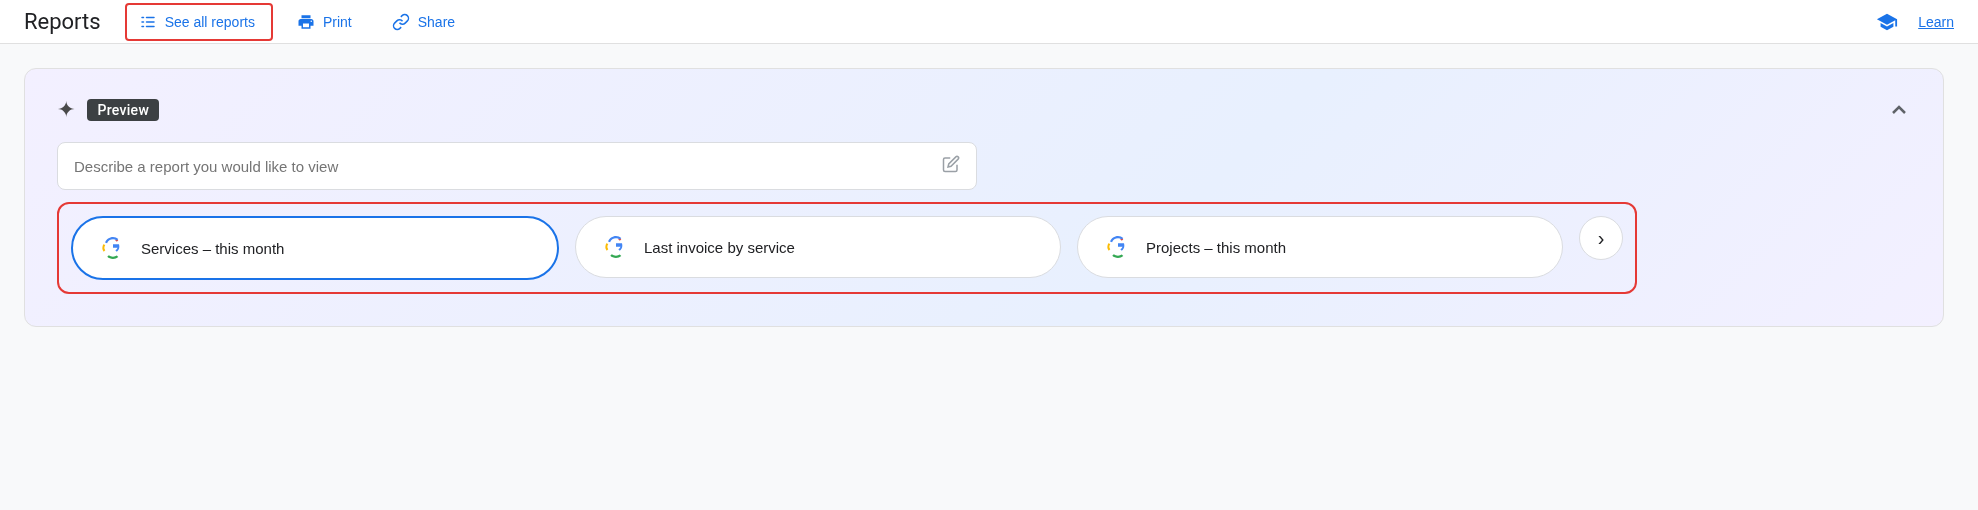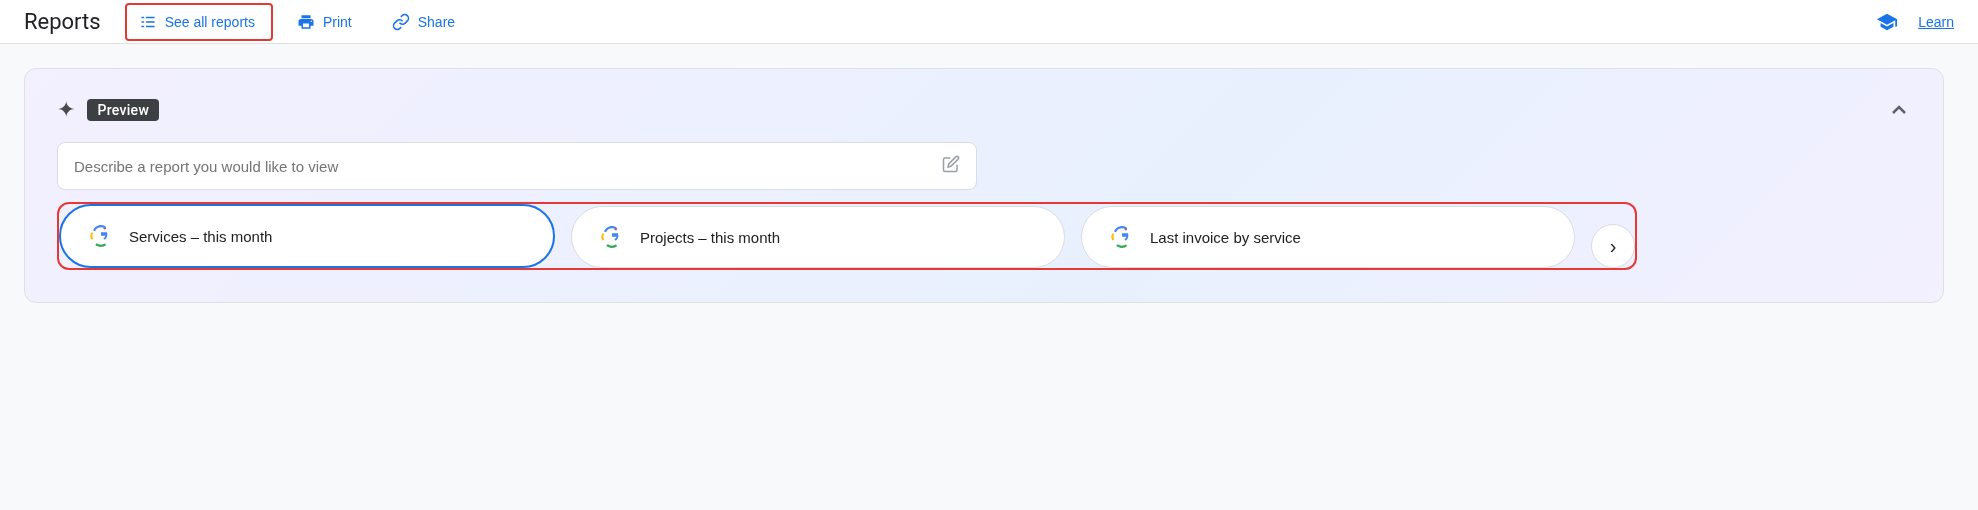--- a/index.html
+++ b/index.html
@@ -124,23 +124,24 @@
       background: transparent;
     }
     .search-bar-icon {
       color: #9aa0a6;
       font-size: 18px;
       margin-left: 8px;
     }
     .quick-reports-row {
       display: flex;
       gap: 16px;
-      align-items: flex-end;
+      align-items: flex-start;
       border: 2px solid #e53935;
       border-radius: 12px;
+      padding: 12px;
       max-width: 1580px;
     }
     .report-chip {
       display: flex;
       align-items: center;
       gap: 12px;
       background: #fff;
       border: 1.5px solid #dadce0;
       border-radius: 50px;
       padding: 14px 24px;
@@ -264,32 +265,32 @@
       </button>
 
       <button class="report-chip">
         <svg class="gcloud-icon" viewBox="0 0 48 48" xmlns="http://www.w3.org/2000/svg">
           <path d="M29.7 14.6l2.2-2.2c-.9-1-2-1.9-3.2-2.5l-1.3 2.8c.9.5 1.7 1.2 2.3 1.9z" fill="#ea4335"></path>
           <path d="M24 11c2.1 0 4.1.7 5.7 1.8l2.2-2.2C29.8 8.6 27 7.5 24 7.5c-5.4 0-10 3.4-11.9 8.2l3 1.2c1.4-3.5 4.8-5.9 8.9-5.9z" fill="#4285f4"></path>
           <path d="M12.4 19.5l-3-1.2C8.8 20.1 8 22 8 24c0 2.1.8 4 2.1 5.5l2.3-2.3C11.6 26.1 11 25.1 11 24c0-1.7.5-3.2 1.4-4.5z" fill="#fbbc05"></path>
           <path d="M24 37c-2.4 0-4.6-.8-6.3-2.2l-2.3 2.3C17.4 39 20.6 40.5 24 40.5c3 0 5.8-1.1 7.9-2.9l-2.2-2.2C28.1 36.4 26.2 37 24 37z" fill="#34a853"></path>
           <path d="M35.9 18.5H24v5h6.8c-.6 1.6-1.8 3-3.3 3.9l2.2 2.2c2.3-1.8 3.8-4.6 3.8-7.6 0-.9-.1-1.7-.3-2.5-.1-.4-.2-.7-.3-1z" fill="#4285f4"></path>
         </svg>
-        <span>Projects – this month</span>
+        <span>Last invoice by service</span>
       </button>
 
       <button class="report-chip">
         <svg class="gcloud-icon" viewBox="0 0 48 48" xmlns="http://www.w3.org/2000/svg">
           <path d="M29.7 14.6l2.2-2.2c-.9-1-2-1.9-3.2-2.5l-1.3 2.8c.9.5 1.7 1.2 2.3 1.9z" fill="#ea4335"></path>
           <path d="M24 11c2.1 0 4.1.7 5.7 1.8l2.2-2.2C29.8 8.6 27 7.5 24 7.5c-5.4 0-10 3.4-11.9 8.2l3 1.2c1.4-3.5 4.8-5.9 8.9-5.9z" fill="#4285f4"></path>
           <path d="M12.4 19.5l-3-1.2C8.8 20.1 8 22 8 24c0 2.1.8 4 2.1 5.5l2.3-2.3C11.6 26.1 11 25.1 11 24c0-1.7.5-3.2 1.4-4.5z" fill="#fbbc05"></path>
           <path d="M24 37c-2.4 0-4.6-.8-6.3-2.2l-2.3 2.3C17.4 39 20.6 40.5 24 40.5c3 0 5.8-1.1 7.9-2.9l-2.2-2.2C28.1 36.4 26.2 37 24 37z" fill="#34a853"></path>
           <path d="M35.9 18.5H24v5h6.8c-.6 1.6-1.8 3-3.3 3.9l2.2 2.2c2.3-1.8 3.8-4.6 3.8-7.6 0-.9-.1-1.7-.3-2.5-.1-.4-.2-.7-.3-1z" fill="#4285f4"></path>
         </svg>
-        <span>Last invoice by service</span>
+        <span>Projects – this month</span>
       </button>
 
       <button class="next-btn">
         <span>›</span>
       </button>
     </div>
   </div>
 </div>
 
 </body></html>

